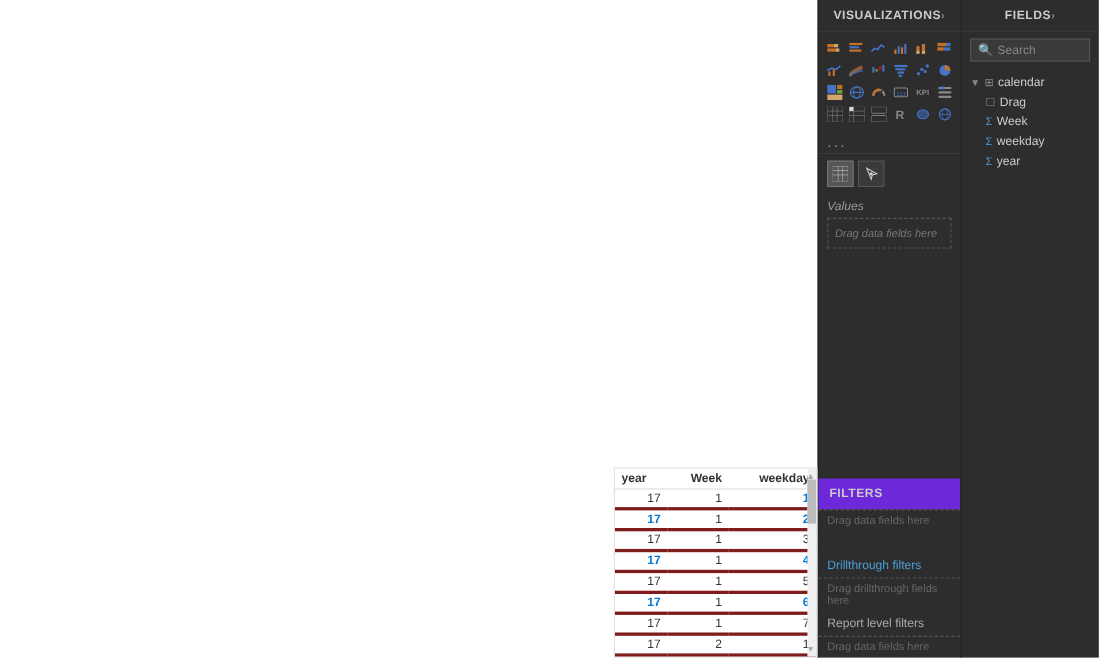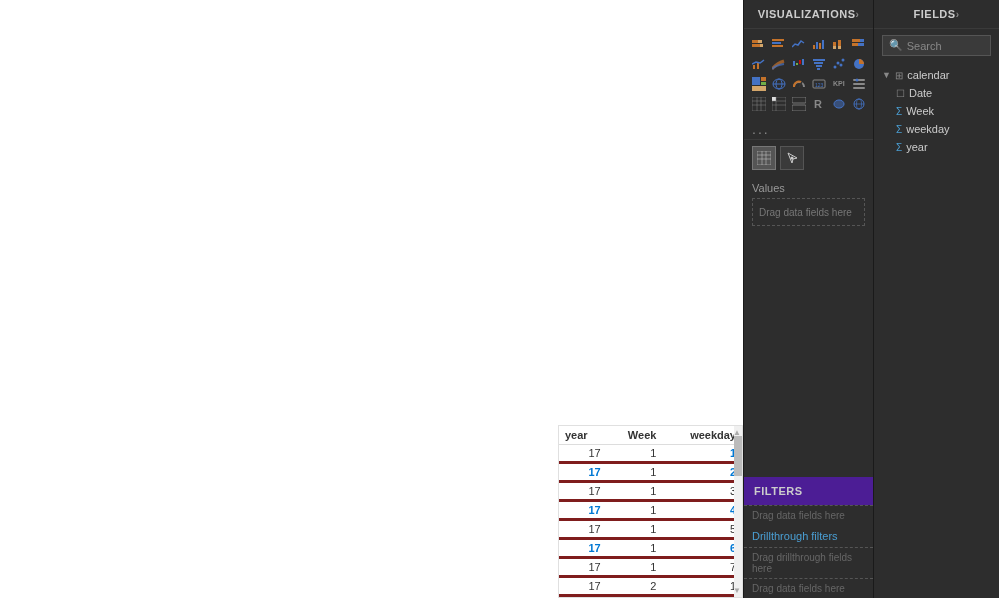--- a/index.html
+++ b/index.html
@@ -162,20 +162,21 @@
 
     .sub-icon.active {
       background: #555;
       border-color: #777;
     }
 
     
     .values-section {
       padding: 6px 8px;
       flex: 1;
+      font-style: italic;
     }
 
     .section-label {
       color: #999;
       font-size: 11px;
       margin-bottom: 4px;
     }
 
     .drop-zone {
       border: 1px dashed #555;
@@ -186,38 +187,39 @@
       display: flex;
       align-items: center;
     }
 
     
     .filters-panel {
       padding: 0;
     }
 
     .filters-header {
-      background: #4c1d95;
+      background: #6d28d9;
       color: #cccccc;
       font-size: 11px;
       font-weight: 700;
       letter-spacing: 0.5px;
       text-transform: uppercase;
       padding: 8px 10px;
     }
 
     .filter-item {
       padding: 5px 8px;
       color: #aaa;
       font-size: 11px;
     }
 
     .filter-item.link {
       color: #4a9fd4;
       cursor: pointer;
+      margin-top: 20px;
     }
 
     .filter-drop {
       border-top: 1px dashed #555;
       color: #666;
       font-size: 10px;
       padding: 4px 8px;
       margin: 0;
     }
 
@@ -594,20 +596,21 @@
     <div class="values-section">
       <div class="section-label">Values</div>
       <div class="drop-zone">Drag data fields here</div>
     </div>
 
     <div class="filters-panel">
       <div class="filters-header">FILTERS</div>
       <div class="filter-drop">Drag data fields here</div>
       <div class="filter-item link">Drillthrough filters</div>
       <div class="filter-drop">Drag drillthrough fields here</div>
+      <div class="filter-item">Report level filters</div>
       <div class="filter-drop">Drag data fields here</div>
     </div>
   </div>
 
   <div class="fields-panel">
     <div class="panel-header">
       <span>FIELDS</span>
       <span class="chevron">›</span>
     </div>
 
@@ -618,21 +621,21 @@
 
     <div class="field-tree">
       <div class="field-group">
         <div class="field-group-header">
           <span class="arrow">▼</span>
           <span class="table-icon">⊞</span>
           <span class="group-name">calendar</span>
         </div>
         <div class="field-item">
           <span class="field-icon calendar-icon">☐</span>
-          <span class="field-name">Date</span>
+          <span class="field-name">Drag</span>
         </div>
         <div class="field-item">
           <span class="field-icon sigma-icon">Σ</span>
           <span class="field-name">Week</span>
         </div>
         <div class="field-item">
           <span class="field-icon sigma-icon">Σ</span>
           <span class="field-name">weekday</span>
         </div>
         <div class="field-item">

